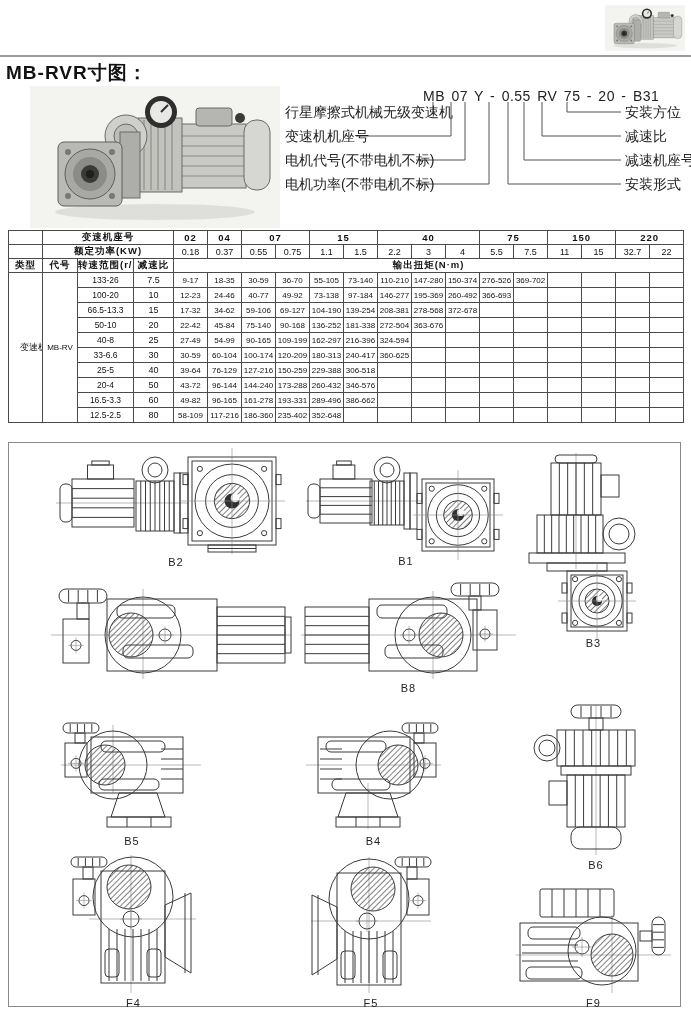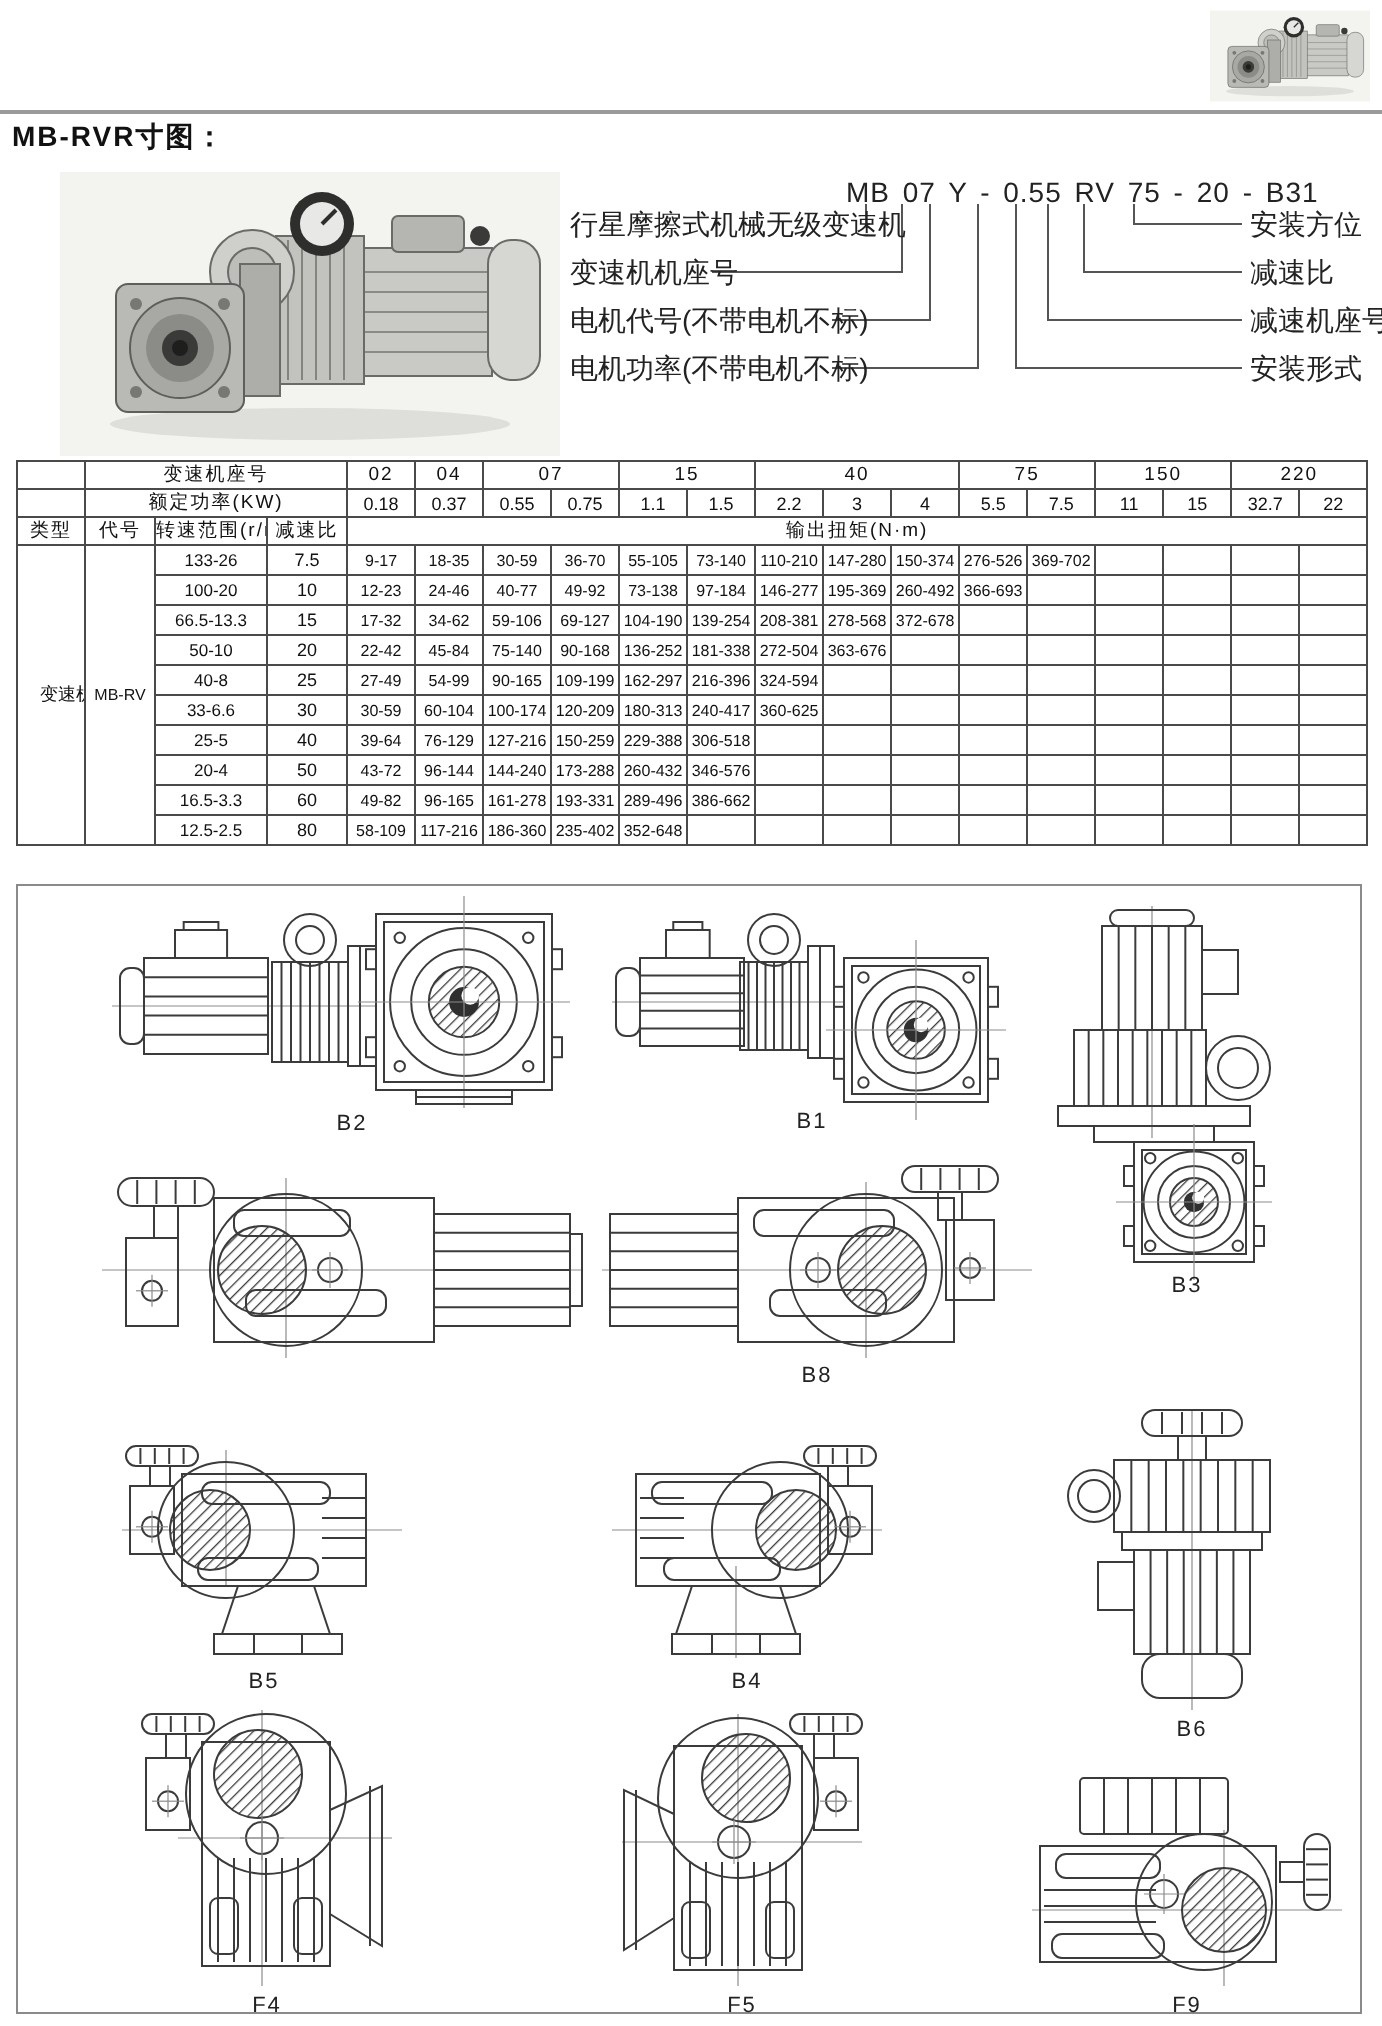--- a/index.html
+++ b/index.html
@@ -7,38 +7,38 @@
   }
   *{box-sizing:border-box;margin:0;padding:0;}
   html,body{background:#ffffff;}
   body{font-family:"Liberation Sans", sans-serif;color:var(--ink);}
   .page{position:relative;width:691px;height:1013px;background:#fff;overflow:hidden;margin:0 auto;}
 
   .top-rule{position:absolute;left:0;top:55px;width:691px;height:2px;background:var(--rule);}
   .mini-photo{position:absolute;right:6px;top:4px;width:80px;height:48px;}
   .mini-photo svg{width:100%;height:100%;}
 
-  .title{position:absolute;left:6px;top:60px;font-size:14px;font-weight:bold;letter-spacing:1px;color:#111;}
+  .title{position:absolute;left:6px;top:60px;font-size:19px;font-weight:bold;letter-spacing:1px;color:#111;}
 
   .photo{position:absolute;left:30px;top:86px;width:250px;height:142px;}
   .photo svg{width:100%;height:100%;}
 
   .model-diagram{position:absolute;left:283px;top:86px;width:405px;height:130px;font-size:14px;}
   .model-diagram svg.leaders{position:absolute;left:0;top:0;width:405px;height:130px;}
   .model-code{position:absolute;left:140px;top:2px;letter-spacing:0.5px;word-spacing:2px;color:#222;white-space:nowrap;}
   .dlab{position:absolute;height:14px;line-height:13px;color:#222;white-space:nowrap;}
   .dlab.l{left:2px;}
   .dlab.r{left:342px;}
   .leaders polyline{fill:none;stroke:#555;stroke-width:1;}
 
   table.spec{position:absolute;left:8px;top:230px;width:675px;border-collapse:collapse;table-layout:fixed;}
   table.spec td{border:1px solid var(--tb);text-align:center;vertical-align:middle;
     font-size:8px;height:15px;padding:0;overflow:hidden;white-space:nowrap;color:#111;}
   table.spec thead td{font-size:9px;height:14px;}
-  table.spec td.hz{font-size:9.5px;letter-spacing:1px;}
+  table.spec td.hz{font-size:9.5px;letter-spacing:1px;font-weight:bold;}
   table.spec td.ratio{font-size:9px;}
   table.spec td.spd{font-size:8.5px;margin-top:42px;}
   table.spec td.vtype{vertical-align:middle;}
   .vtxt{display:inline-block;width:11px;word-break:break-all;line-height:1.45;font-size:9px;}
   td.codecell{font-size:8.5px;}
 
   .draw-frame{position:absolute;left:8px;top:442px;width:673px;height:565px;border:1px solid var(--fb);}
   .fig{position:absolute;}
   .fig svg{width:100%;height:100%;overflow:visible;}
   .figlabel{position:absolute;text-align:center;font-size:11px;color:#222;letter-spacing:1px;}

